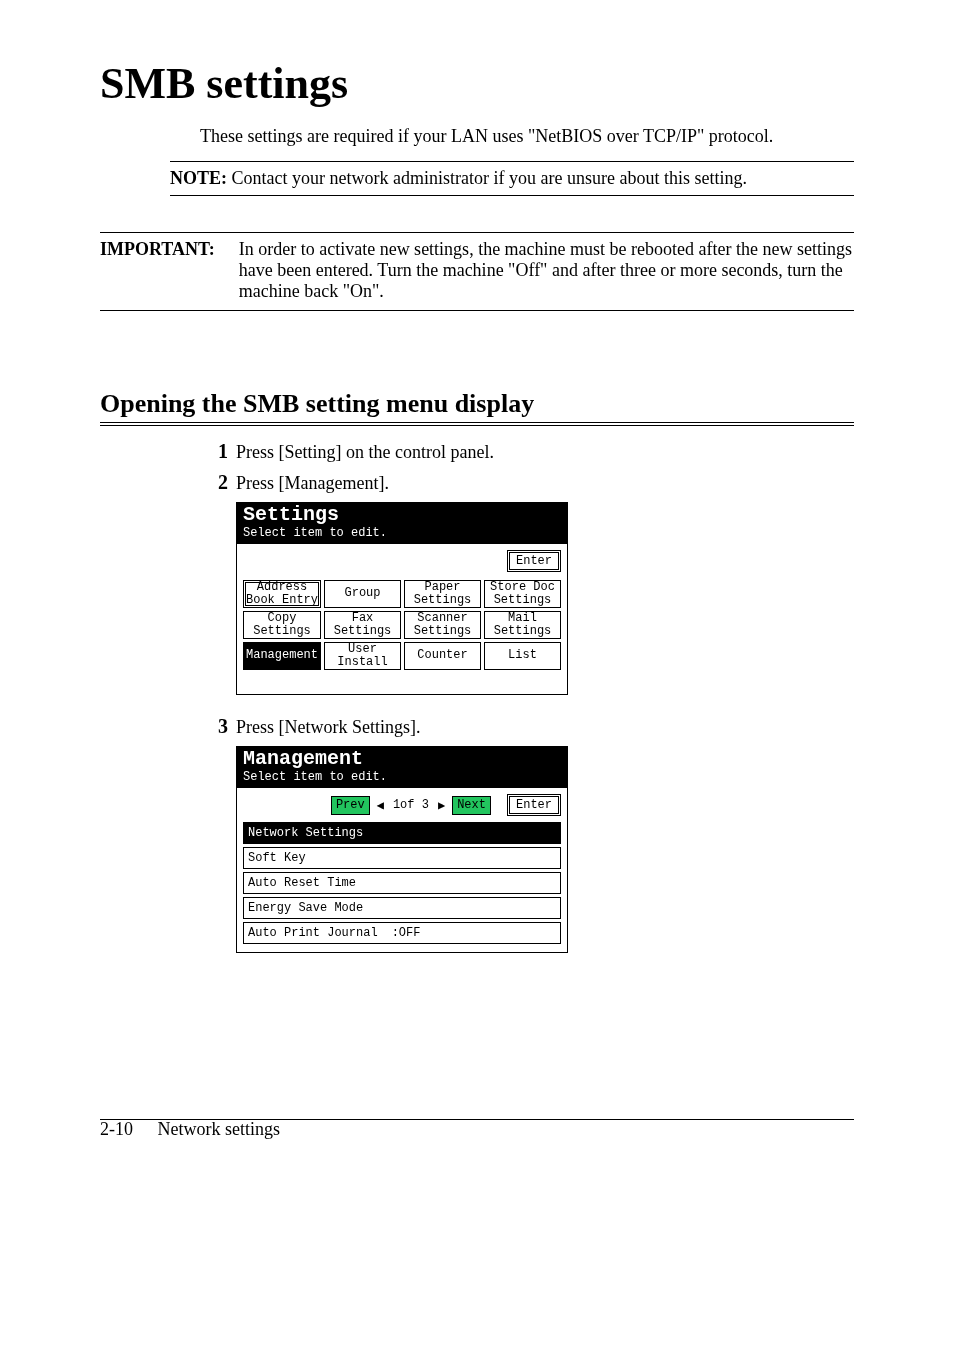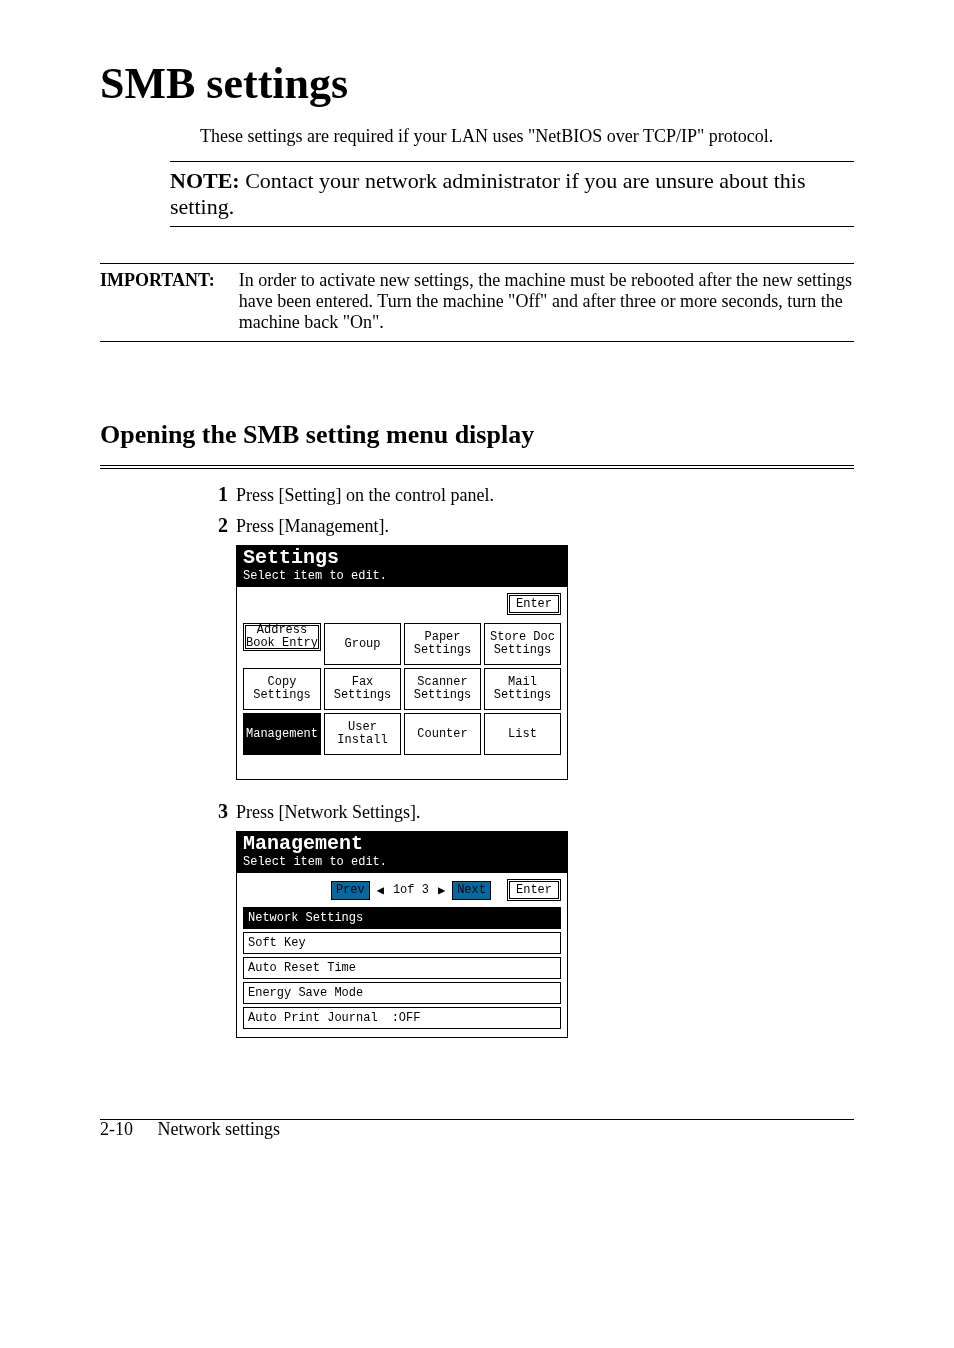--- a/index.html
+++ b/index.html
@@ -24,21 +24,21 @@
   .intro {
     margin-left: 100px;
     font-size: 18px;
     margin-bottom: 14px;
   }
   .note-block {
     margin-left: 70px;
     border-top: 1px solid #000;
     border-bottom: 1px solid #000;
     padding: 6px 0 6px 0;
-    font-size: 22px;
+    font-size: 18px;
   }
   .note-block b { font-weight: bold; }
   .important-block {
     margin-top: 36px;
     border-top: 1px solid #000;
     border-bottom: 1px solid #000;
     padding: 6px 0 8px 0;
     font-size: 18px;
     display: flex;
     align-items: flex-start;
@@ -47,21 +47,21 @@
     font-weight: bold;
     margin-right: 24px;
     white-space: nowrap;
   }
   .important-body { flex: 1; }
   .h2 {
     margin-top: 78px;
     font-size: 26px;
     font-weight: bold;
     border-bottom: 4px double #000;
-    padding-bottom: 15px;
+    padding-bottom: 3px;
     margin-bottom: 14px;
   }
   .steps {
     margin-left: 100px;
   }
   .step {
     display: flex;
     align-items: flex-start;
     margin-bottom: 8px;
   }
@@ -109,40 +109,40 @@
 
   
   .enter-row {
     display: flex;
     justify-content: flex-end;
     margin-bottom: 8px;
   }
   .btn {
     border: 1px solid #000;
     padding: 1px 4px;
-    background: #0369a1;
+    background: #22c55e;
     font-size: 12px;
     line-height: 1.2;
   }
   .enter-dbl {
     border: 3px double #000;
     padding: 1px 6px;
     font-size: 12px;
   }
   .grid {
     display: grid;
     grid-template-columns: repeat(4, 1fr);
     gap: 3px;
   }
   .gridbtn {
     border: 1px solid #000;
     background: #fff;
     text-align: center;
     font-size: 12px;
-    padding: 20px 1px;
+    padding: 6px 1px;
     line-height: 1.15;
     height: 28px;
     box-sizing: border-box;
     display: flex;
     align-items: center;
     justify-content: center;
     white-space: pre;
   }
   .gridbtn.dbl {
     border: 3px double #000;

